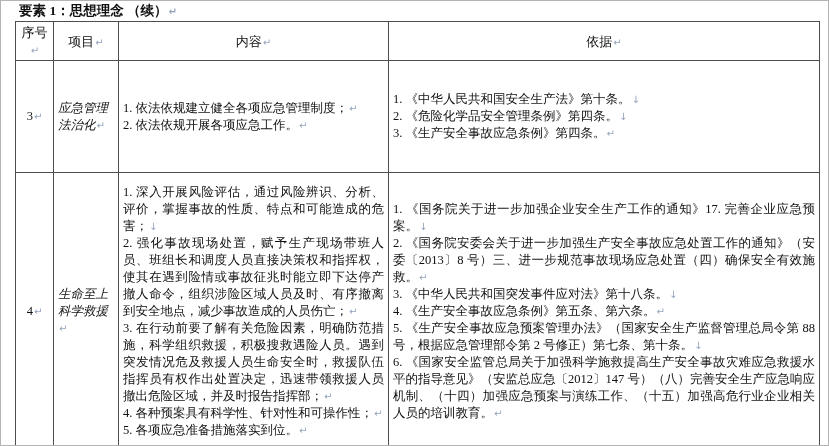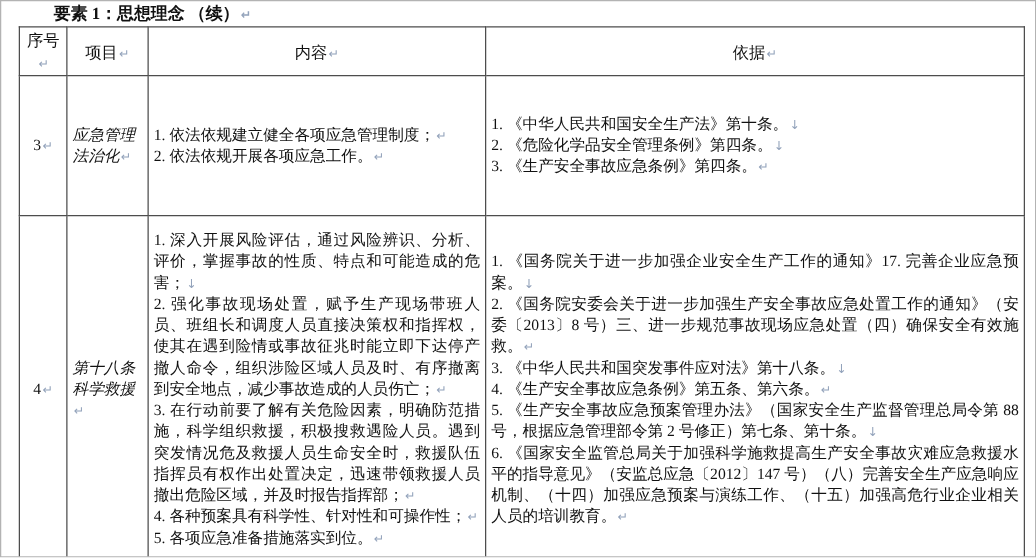--- a/index.html
+++ b/index.html
@@ -5,21 +5,21 @@
   html,body{margin:0;padding:0;background:#fff;}
   .page{
     position:relative;width:829px;height:446px;box-sizing:border-box;
     background:#ffffff;border:1px solid #b3b3b3;overflow:hidden;
     font-family:"Liberation Serif","DejaVu Serif",serif;color:#111;
   }
   .doc-title{
     position:absolute;left:18px;top:1px;font-weight:bold;
     font-size:13.5px;line-height:18px;white-space:nowrap;
   }
-  .doc-title .tline{display:inline;margin-left:24px;}
+  .doc-title .tline{display:inline;}
   .doc-table{
     position:absolute;left:14px;top:20px;width:804px;
     border-collapse:collapse;table-layout:fixed;
   }
   .doc-table col.c-no{width:38px;}
   .doc-table col.c-item{width:65px;}
   .doc-table col.c-content{width:270px;}
   .doc-table col.c-basis{width:431px;}
   .doc-table th,.doc-table td{
     border:1px solid #4d4d4d;padding:2px 4px;vertical-align:middle;
@@ -84,21 +84,21 @@
             <div class="tline">1. 《中华人民共和国安全生产法》第十条。<span class="mark">↓</span></div>
             <div class="tline">2. 《危险化学品安全管理条例》第四条。<span class="mark">↓</span></div>
             <div class="tline">3. 《生产安全事故应急条例》第四条。<span class="mark">↵</span></div>
           </td>
       </tr>
       <tr class="row-4">
         <td class="cell-no">
             <div class="tline">4<span class="mark">↵</span></div>
           </td>
         <td class="cell-item">
-            <div class="tline">第十八条</div>
+            <div class="tline">生命至上</div>
             <div class="tline">科学救援<span class="mark">↵</span></div>
           </td>
         <td class="cell-content">
             <div class="tline">1. 深入开展风险评估，通过风险辨识、分析、评价，掌握事故的性质、特点和可能造成的危害；<span class="mark">↓</span></div>
             <div class="tline">2. 强化事故现场处置，赋予生产现场带班人员、班组长和调度人员直接决策权和指挥权，使其在遇到险情或事故征兆时能立即下达停产撤人命令，组织涉险区域人员及时、有序撤离到安全地点，减少事故造成的人员伤亡；<span class="mark">↵</span></div>
             <div class="tline">3. 在行动前要了解有关危险因素，明确防范措施，科学组织救援，积极搜救遇险人员。遇到突发情况危及救援人员生命安全时，救援队伍指挥员有权作出处置决定，迅速带领救援人员撤出危险区域，并及时报告指挥部；<span class="mark">↵</span></div>
             <div class="tline">4. 各种预案具有科学性、针对性和可操作性；<span class="mark">↵</span></div>
             <div class="tline">5. 各项应急准备措施落实到位。<span class="mark">↵</span></div>
           </td>
         <td class="cell-basis">

